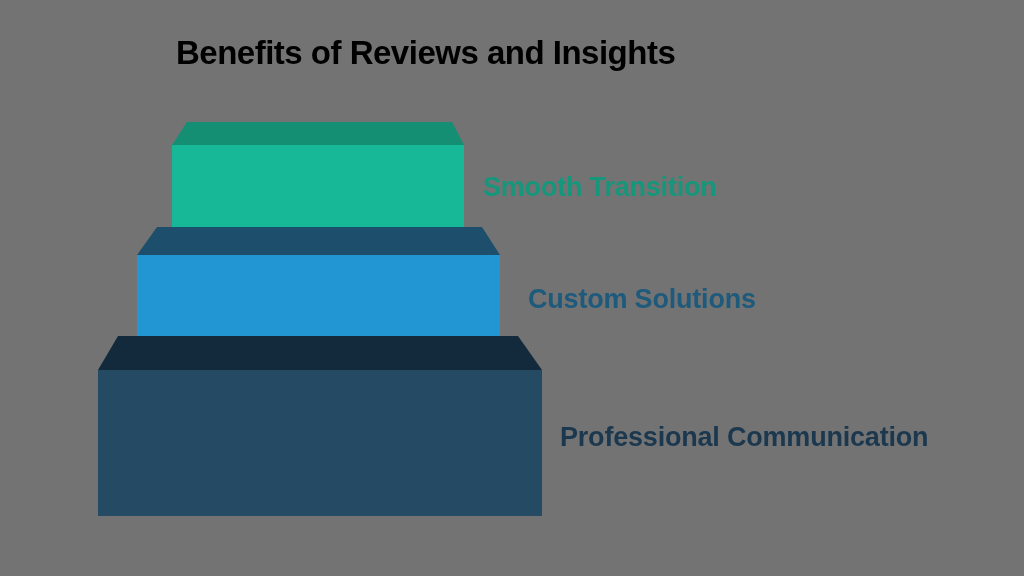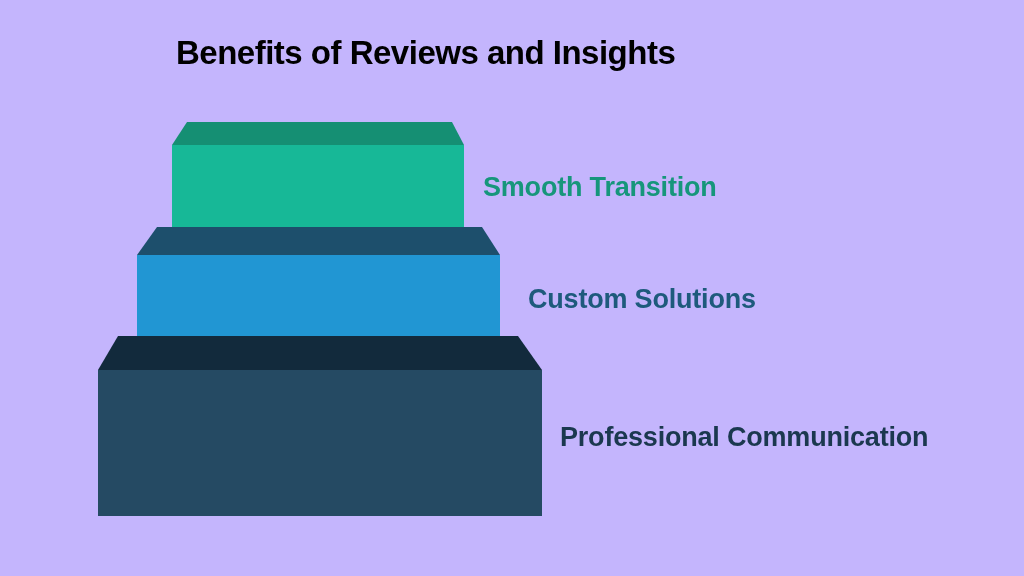--- a/index.html
+++ b/index.html
@@ -4,21 +4,21 @@
 <style>
   html, body {
     margin: 0;
     padding: 0;
     background: #ffffff;
   }
   #slide {
     position: relative;
     width: 1024px;
     height: 576px;
-    background: #c4b5fd;
+    background: #737373;
     overflow: hidden;
     font-family: "Liberation Sans", sans-serif;
     text-align: right;
   }
   h1.slide-title {
     position: absolute;
     left: 176px;
     top: 33px;
     margin: 0;
     font-size: 33px;

